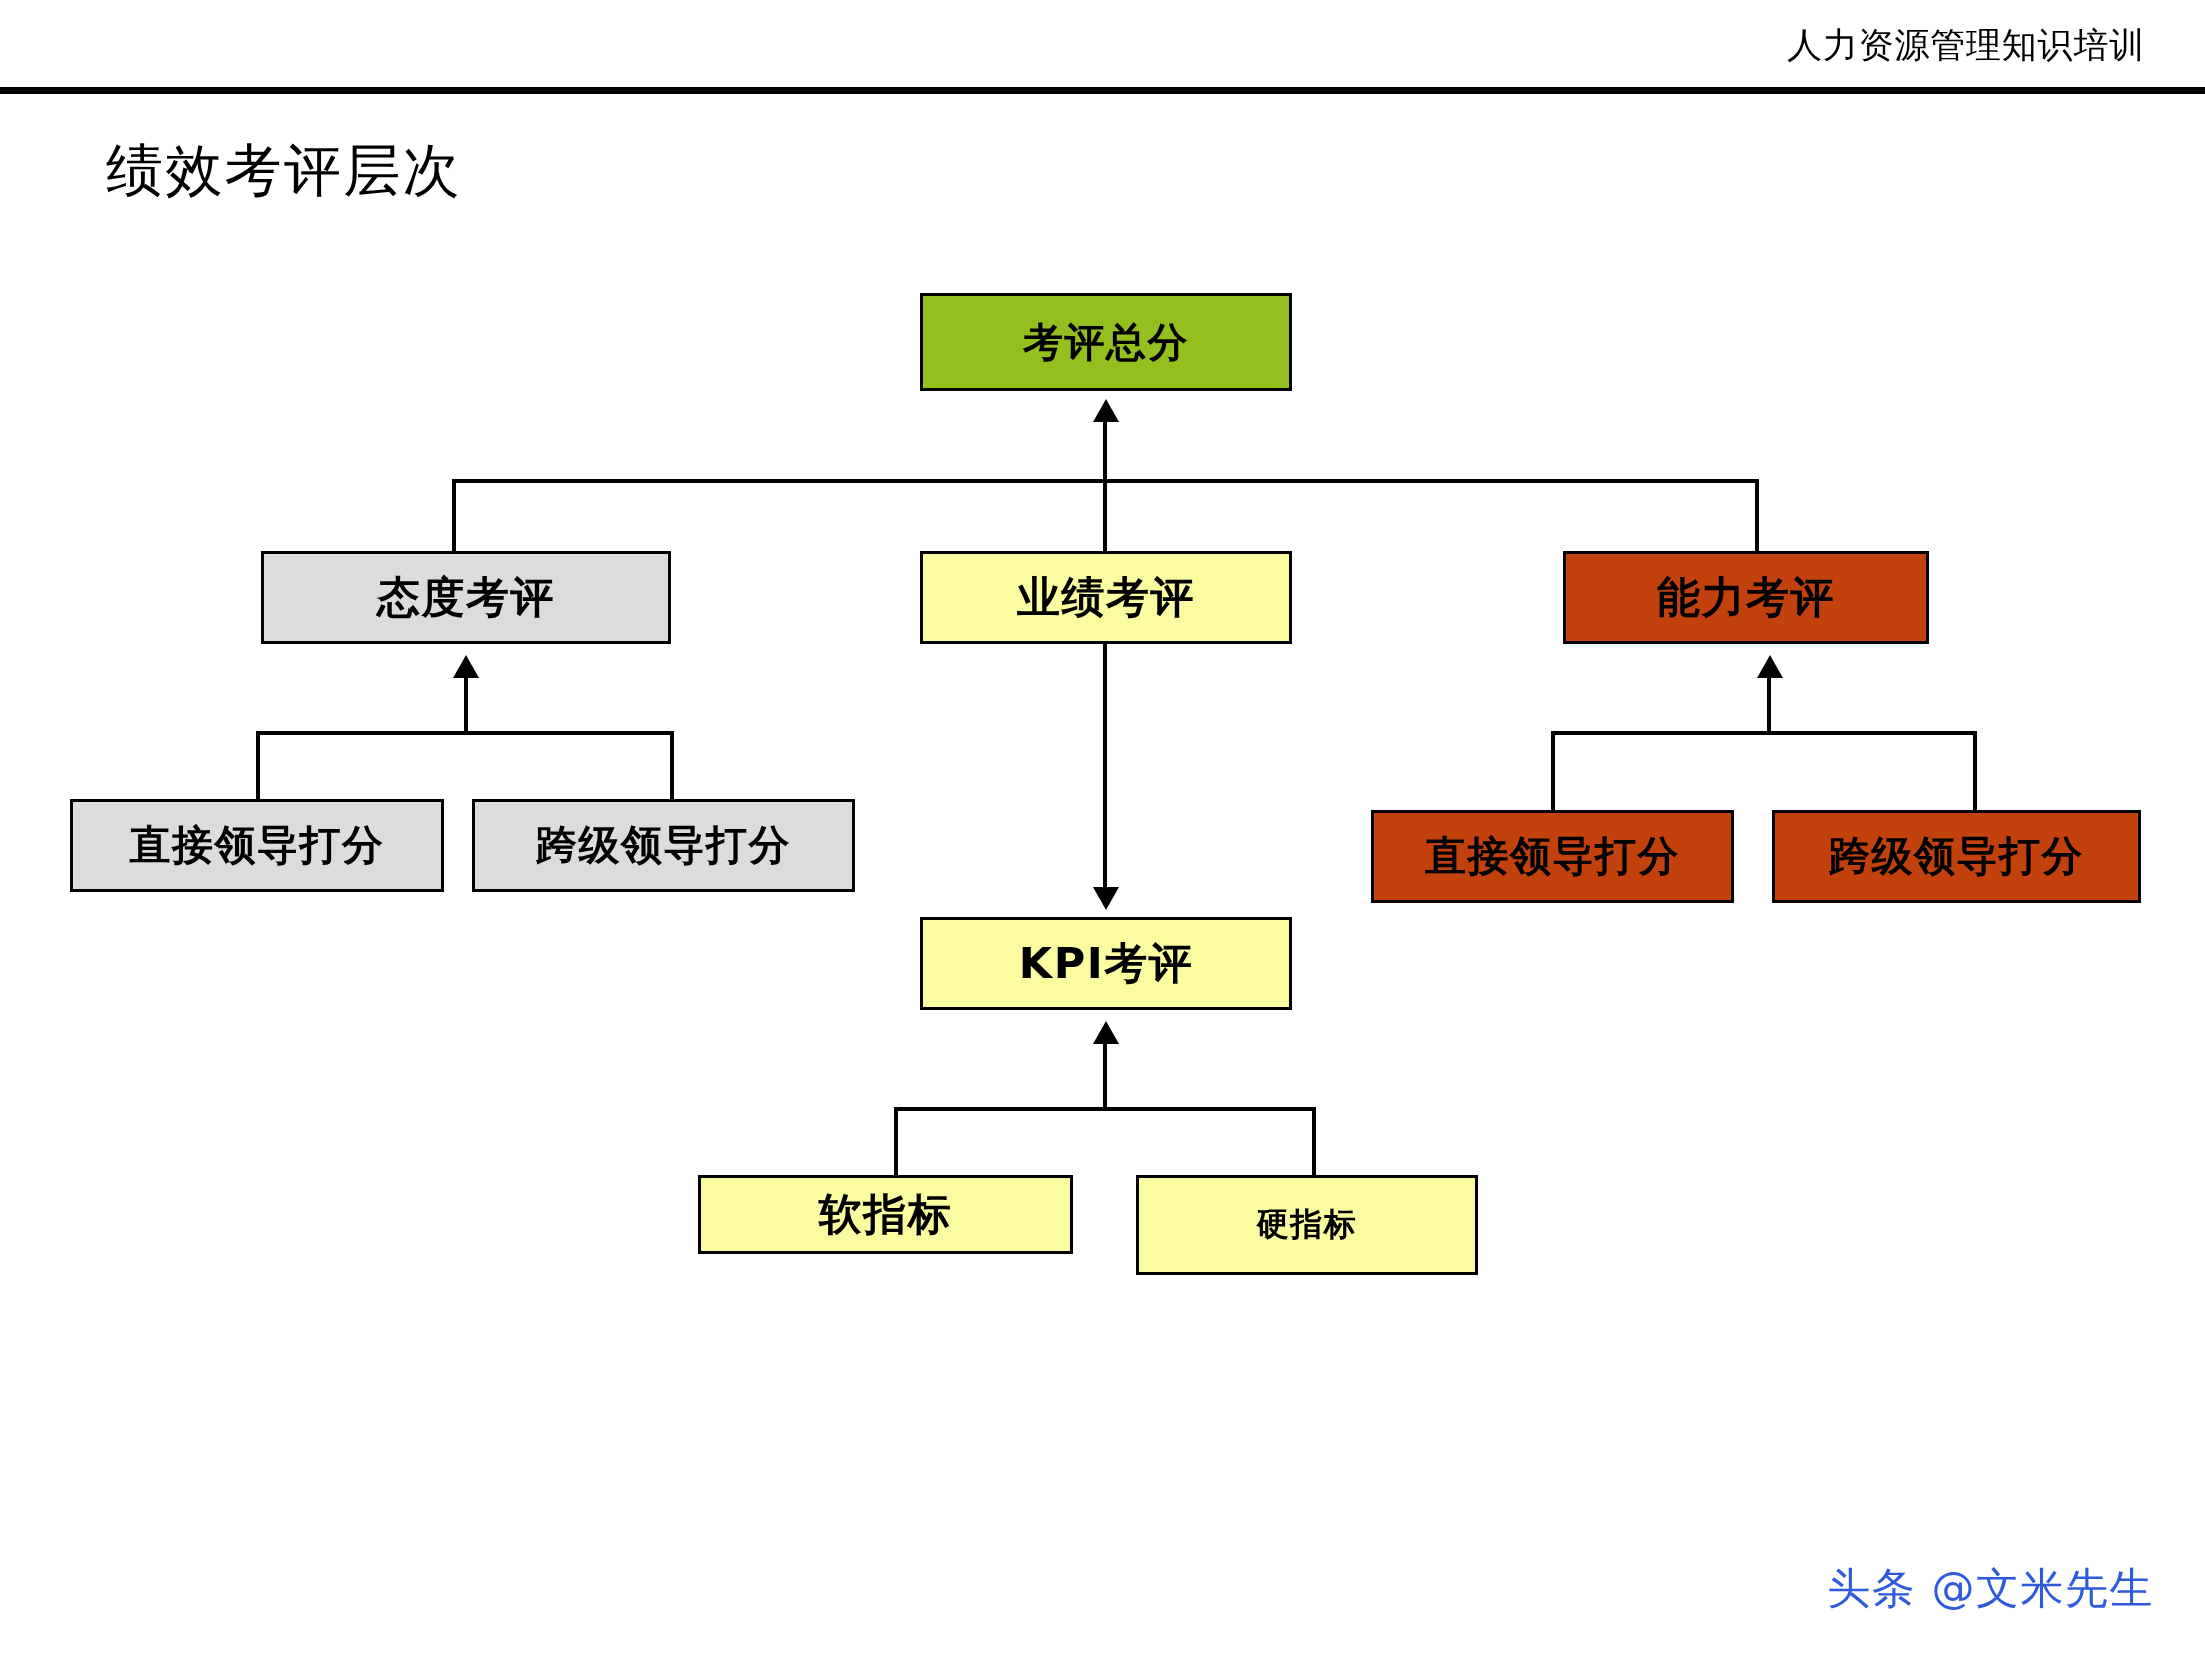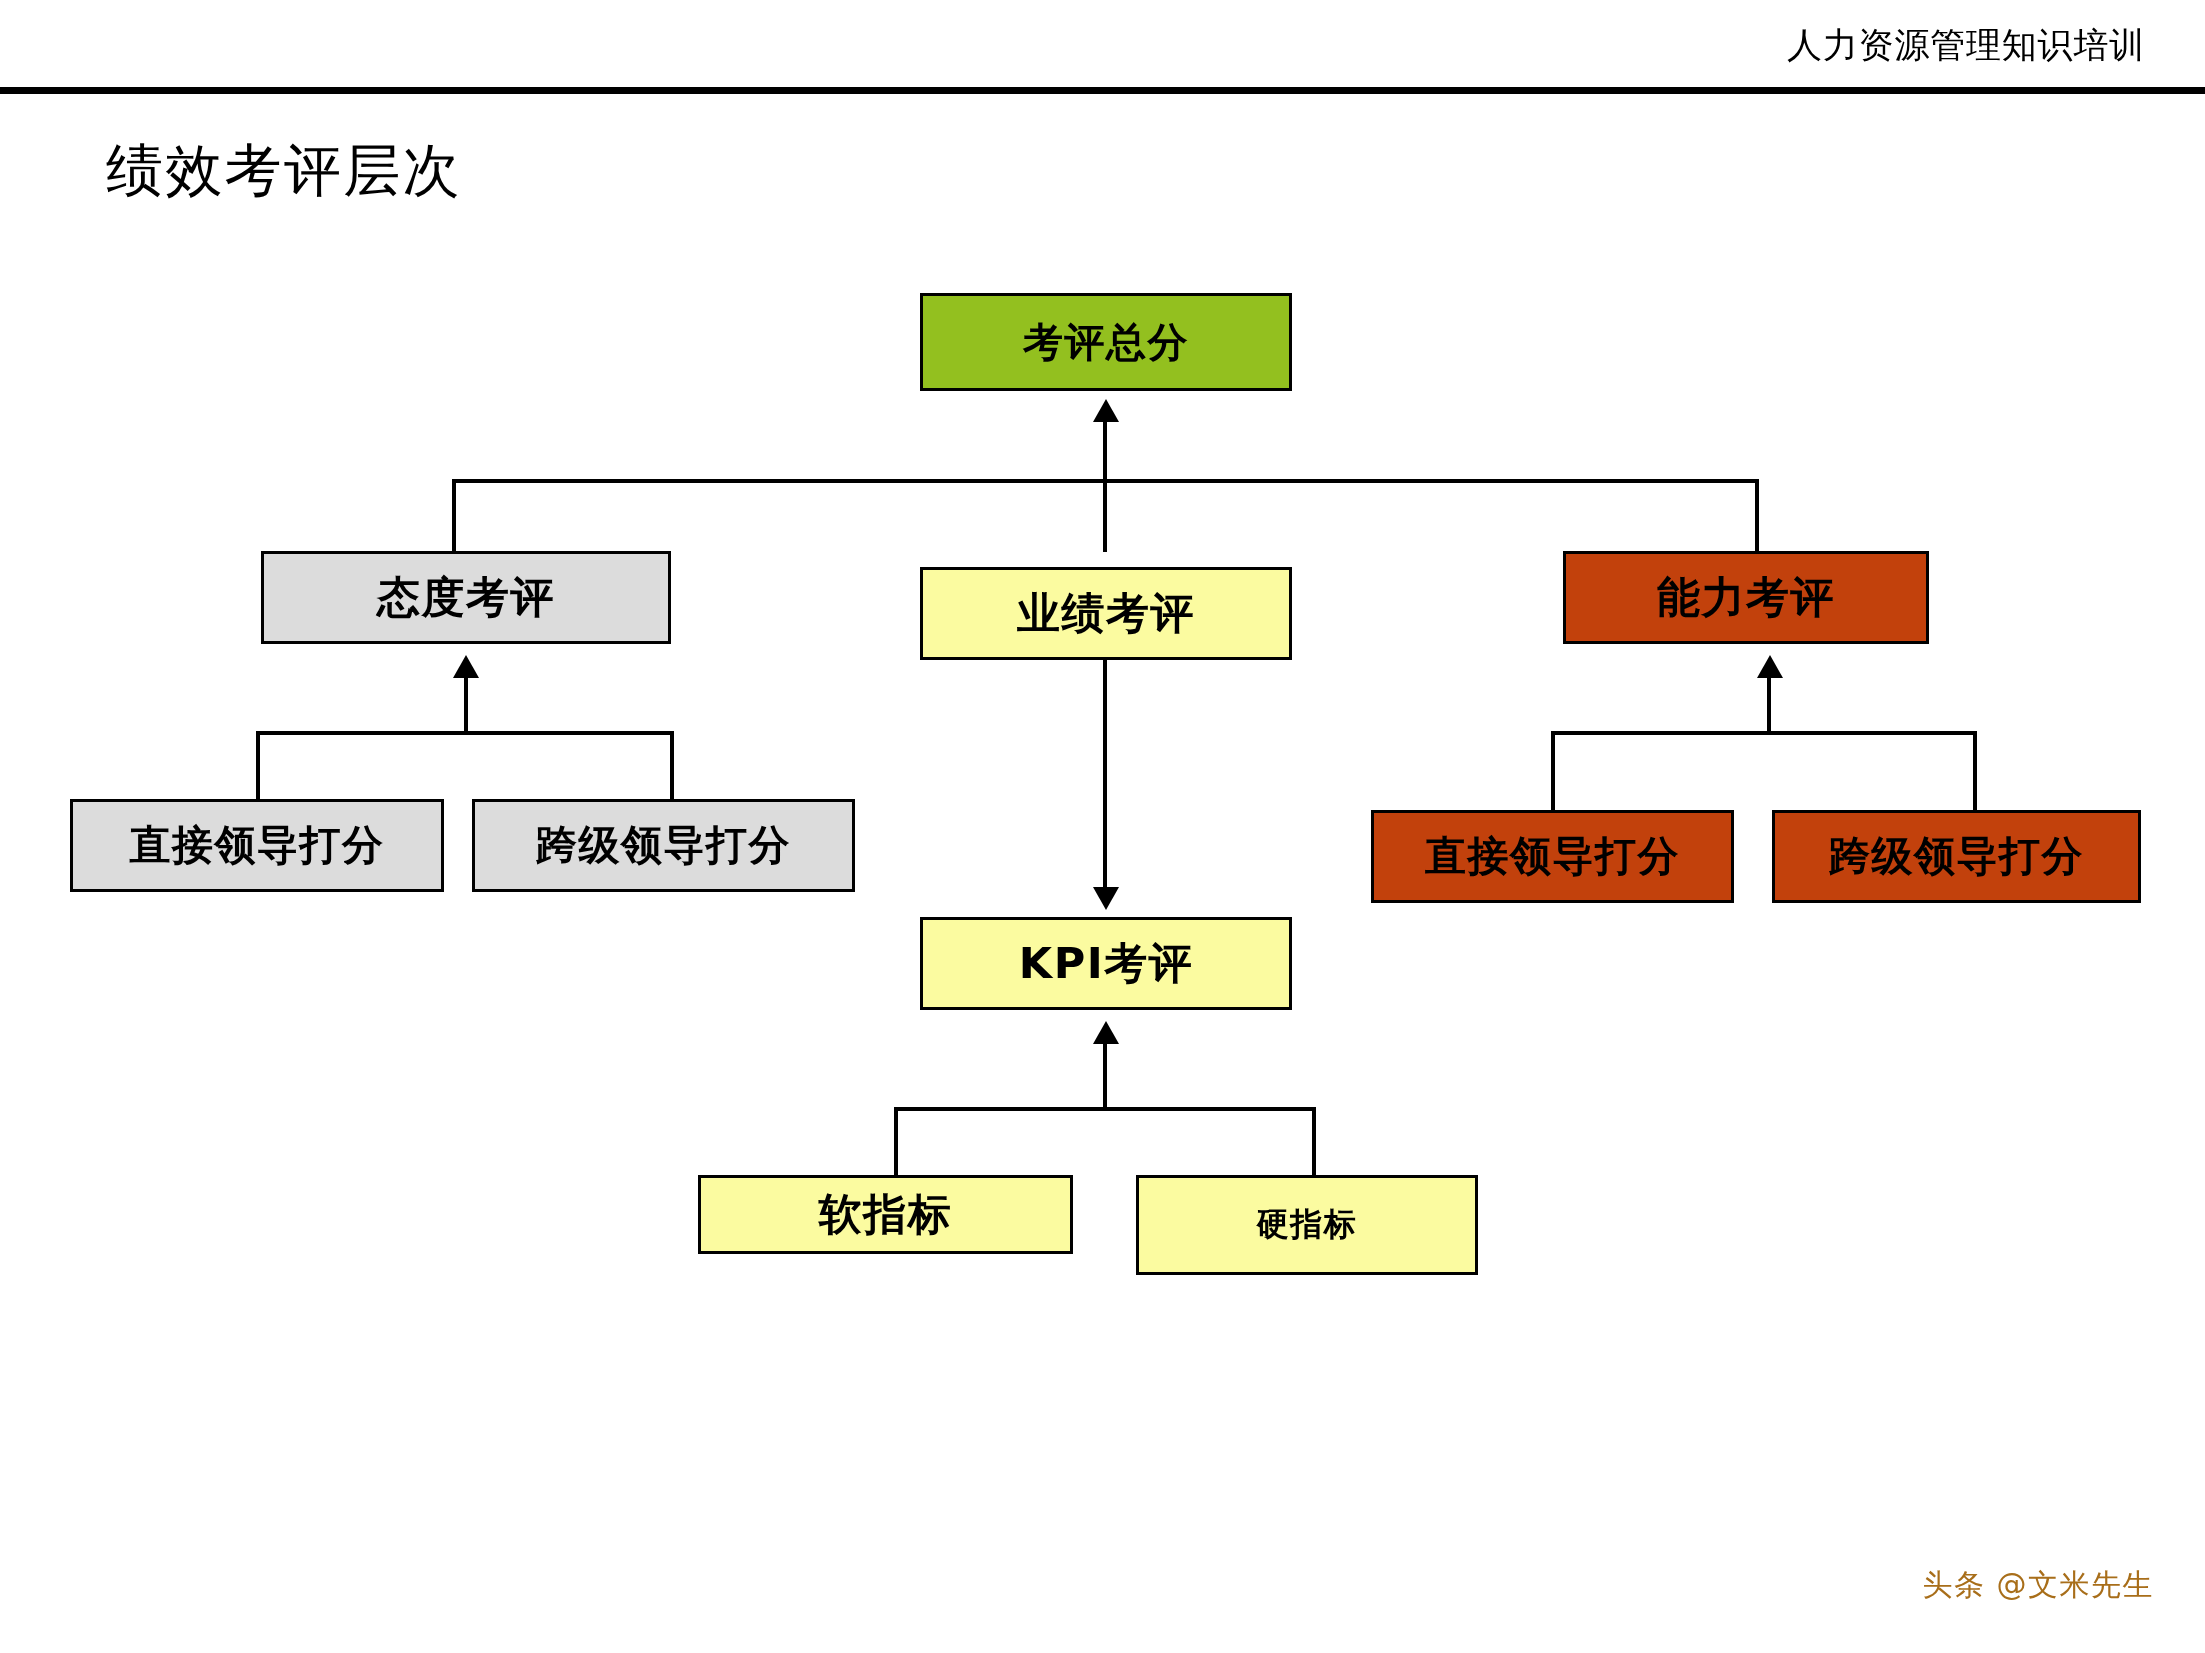--- a/index.html
+++ b/index.html
@@ -79,21 +79,21 @@
     white-space: nowrap;
     z-index: 3;
   }
   .node.green  { background: #93C01F; }
   .node.gray   { background: #DCDCDC; font-family: Liberation Serif, serif; }
   .node.yellow { background: #FBFBA0; }
   .node.purple { background: #c2410c; }
 
   .n-total   { left: 920px; top: 293px;  width: 372px;  height: 98px; font-size: 40px; }
   .n-att     { left: 261px;  top: 551px;  width: 410px;  height: 93px; font-size: 43px; }
-  .n-perf    { left: 920px; top: 551px;  width: 372px;  height: 93px; font-size: 43px; margin-top: 16px; }
+  .n-perf    { left: 920px; top: 551px;  width: 372px;  height: 93px; font-size: 43px; }
   .n-abil    { left: 1563px; top: 551px;  width: 366px;  height: 93px; font-size: 43px; }
 
   .n-g1      { left: 70px;   top: 799px; width: 374px;  height: 93px; font-size: 41px; }
   .n-g2      { left: 472px;  top: 799px; width: 383px;  height: 93px; font-size: 41px; }
 
   .n-p1      { left: 1371px; top: 810px; width: 363px;  height: 93px; font-size: 41px; }
   .n-p2      { left: 1772px; top: 810px; width: 369px;  height: 93px; font-size: 41px; }
 
   .n-kpi     { left: 920px; top: 917px; width: 372px;  height: 93px; font-size: 43px; }
 
@@ -129,24 +129,24 @@
     border-left: 13px solid transparent;
     border-right: 13px solid transparent;
     border-top: 23px solid #000000;
     z-index: 2;
   }
 
   
   #watermark {
     position: absolute;
     right: 51px;
-    bottom: 48px;
-    font-size: 30px;
+    bottom: 36px;
+    font-size: 43px;
     font-weight: 400;
-    color: #a16207;
+    color: #1d4ed8;
     letter-spacing: 1.5px;
     white-space: nowrap;
     opacity: 0.92;
   }
 </style>
 </head>
 <body>
 
 <div id="header-bar">
   <div id="header-title">人力资源管理知识培训</div>

